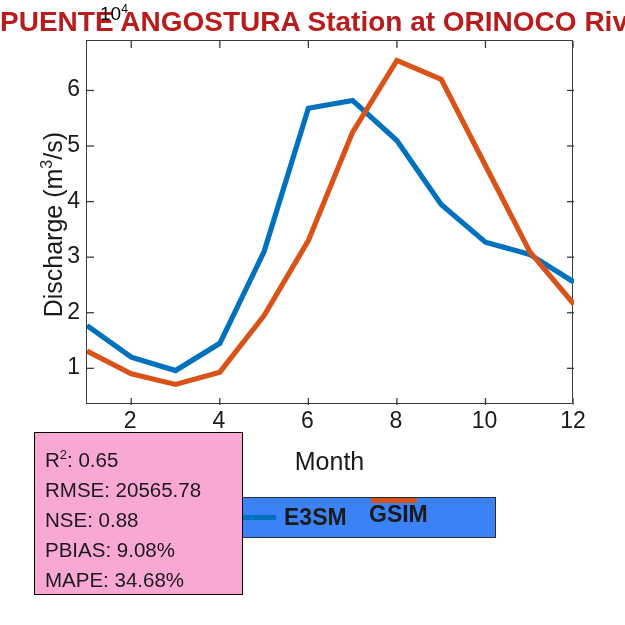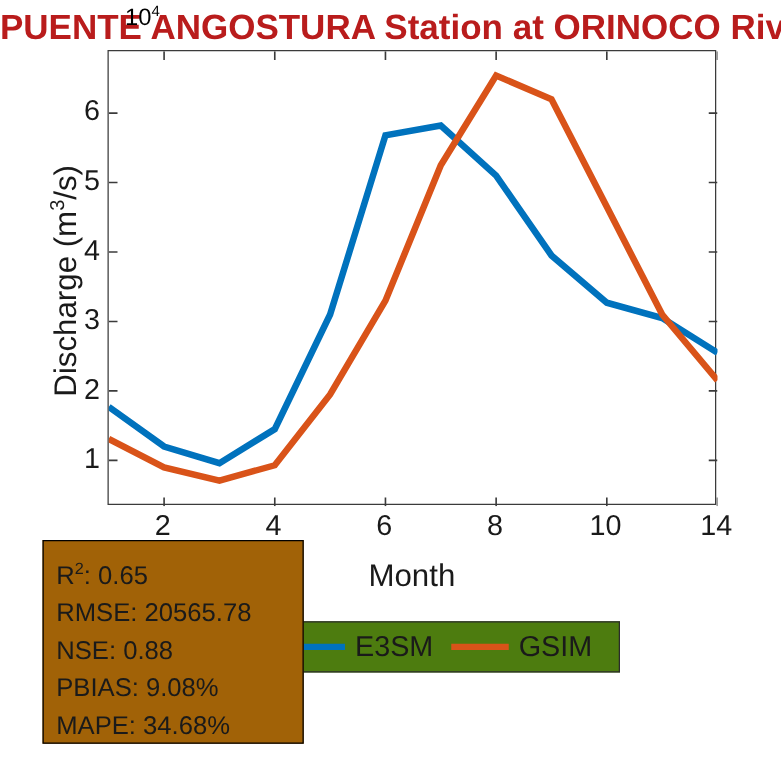--- a/index.html
+++ b/index.html
@@ -135,22 +135,23 @@
   }
 
   
   #legend {
     position: absolute;
     left: 222px;
     top: 497px;
     width: 274px;
     height: 41px;
     border: 1.3px solid #2b2b2b;
-    background: #4d7c0f;
+    background: #3b82f6;
     box-sizing: border-box;
+    font-weight: bold;
   }
   .legend-entry {
     position: absolute;
     top: 0;
     height: 100%;
     display: flex;
     align-items: center;
   }
   .legend-swatch {
     display: inline-block;
@@ -159,31 +160,31 @@
     flex: 0 0 auto;
   }
   .legend-text {
     font-size: 23px;
     color: #1a1a1a;
     margin-left: 8px;
     white-space: nowrap;
     line-height: 1;
   }
   #legend-entry-e3sm { left: 7px; }
-  #legend-entry-gsim { left: 138px; }
+  #legend-entry-gsim { left: 138px; flex-direction: column; }
 
   
   #stats-box {
     position: absolute;
     left: 34px;
     top: 432px;
     width: 209px;
     height: 163px;
     border: 1.8px solid #000000;
-    background: #a16207;
+    background: #f9a8d4;
     box-sizing: border-box;
     padding: 7px 0 0 10px;
     z-index: 5;
   }
   .stat-line {
     font-size: 20.5px;
     color: #1a1a1a;
     line-height: 30px;
     white-space: nowrap;
   }
@@ -246,21 +247,21 @@
         </g>
     </svg>
   </div>
 
   <div id="xtick-labels">
       <div class="xtick-label" style="left: 44.2727px;">2</div>
       <div class="xtick-label" style="left: 132.818px;">4</div>
       <div class="xtick-label" style="left: 221.364px;">6</div>
       <div class="xtick-label" style="left: 309.909px;">8</div>
       <div class="xtick-label" style="left: 398.455px;">10</div>
-      <div class="xtick-label" style="left: 487px;">14</div>
+      <div class="xtick-label" style="left: 487px;">12</div>
     </div>
 
   <div id="xlabel">Month</div>
 
   <div id="legend">
     <div class="legend-entry" id="legend-entry-e3sm">
       <span class="legend-swatch" id="legend-swatch-e3sm" style="background: rgb(0, 114, 189);"></span>
       <span class="legend-text">E3SM</span>
     </div>
     <div class="legend-entry" id="legend-entry-gsim">

